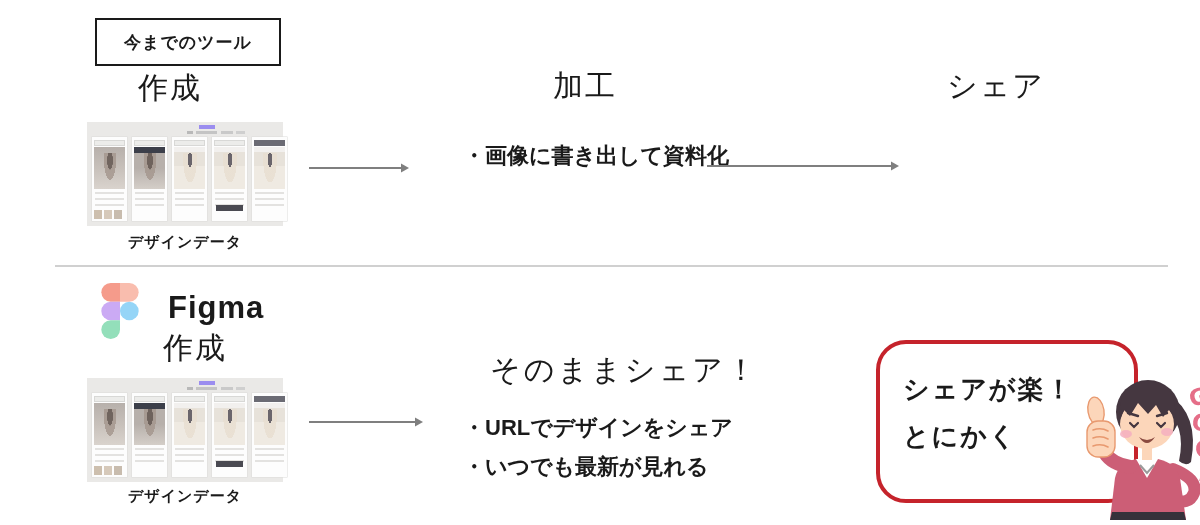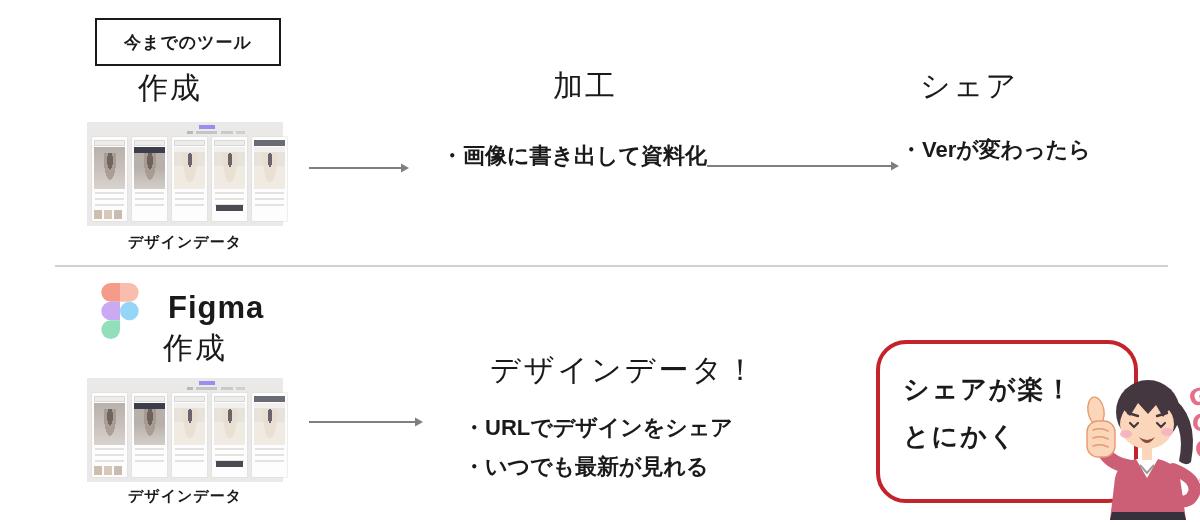--- a/index.html
+++ b/index.html
@@ -9,26 +9,26 @@
   }
   .abs{position:absolute;}
   .h1{font-size:30px;font-weight:normal;letter-spacing:2px;white-space:nowrap;}
   .tag-box{
     left:50px;top:18px;width:182px;height:44px;border:2px solid #1a1a1a;
     display:flex;align-items:center;justify-content:center;
     font-size:17px;font-weight:bold;letter-spacing:1px;background:#fff;
   }
   .pos-create-top{left:60px;top:68px;width:130px;text-align:center;}
   .pos-process{left:480px;top:66px;width:120px;text-align:center;}
-  .pos-share-top{left:875px;top:66px;width:125px;text-align:left;}
+  .pos-share-top{left:875px;top:66px;width:125px;text-align:right;}
   .pos-create-bottom{left:100px;top:328px;width:100px;text-align:center;}
   .brand{left:123px;top:290px;font-size:31px;font-weight:bold;letter-spacing:1px;}
   .pos-share-bottom{left:445px;top:350px;letter-spacing:3px;}
   .bullets{font-size:22px;font-weight:bold;line-height:40px;white-space:nowrap;}
-  .pos-bullets-process{left:396px;top:136px;}
+  .pos-bullets-process{left:418px;top:136px;}
   .pos-bullets-share{left:855px;top:132px;line-height:36px;}
   .pos-bullets-bottom{left:418px;top:408px;line-height:39px;}
   .caption{font-size:15px;font-weight:bold;text-align:center;width:196px;letter-spacing:1px;}
   .pos-cap-top{left:42px;top:233px;}
   .pos-cap-bottom{left:42px;top:487px;}
   .divider{left:10px;top:265px;width:1113px;height:2px;background:#d0d0d0;}
 
   
   .thumb{width:196px;height:104px;background:#eae9e7;}
   .pos-thumb-top{left:42px;top:122px;}
@@ -133,21 +133,20 @@
     <div>・画像に書き出して資料化</div>
   </div>
 
   <svg class="abs arrow" style="left:662px;top:158px;" width="192" height="16">
     <line x1="0" y1="8" x2="184" y2="8" stroke="#7f7f7f" stroke-width="1.8"></line>
     <polygon points="184,3.5 192,8 184,12.5" fill="#7f7f7f"></polygon>
   </svg>
 
   <div class="abs h1 pos-share-top">シェア</div>
   <div class="abs bullets pos-bullets-share">
-    <div>・Verが変わったら</div>
   </div>
 
   <div class="abs divider"></div>
 
   <svg class="abs" style="left:52px;top:283px;" width="46" height="56" viewBox="0 0 38 57">
     <path d="M19 0 H9.5 a9.5 9.5 0 0 0 0 19 H19 Z" fill="#f59b8b"></path>
     <path d="M19 0 h9.5 a9.5 9.5 0 0 1 0 19 H19 Z" fill="#f9bdae"></path>
     <path d="M19 19 H9.5 a9.5 9.5 0 0 0 0 19 H19 Z" fill="#cbaaf4"></path>
     <circle cx="28.5" cy="28.5" r="9.5" fill="#95d5f7"></circle>
     <path d="M19 38 H9.5 a9.5 9.5 0 1 0 9.5 9.5 Z" fill="#93dfba"></path>
@@ -188,21 +187,21 @@
         </div>
     </div>
   </div>
   <div class="abs caption pos-cap-bottom">デザインデータ</div>
 
   <svg class="abs arrow" style="left:264px;top:414px;" width="114" height="16">
     <line x1="0" y1="8" x2="106" y2="8" stroke="#7f7f7f" stroke-width="1.8"></line>
     <polygon points="106,3.5 114,8 106,12.5" fill="#7f7f7f"></polygon>
   </svg>
 
-  <div class="abs h1 pos-share-bottom">デザインデータ！</div>
+  <div class="abs h1 pos-share-bottom">そのままシェア！</div>
   <div class="abs bullets pos-bullets-bottom">
     <div>・URLでデザインをシェア</div>
     <div>・いつでも最新が見れる</div>
   </div>
 
   <div class="abs bubble"></div>
   <div class="abs bubble-text">
     <div>シェアが楽！</div>
     <div>とにかく</div>
   </div>

